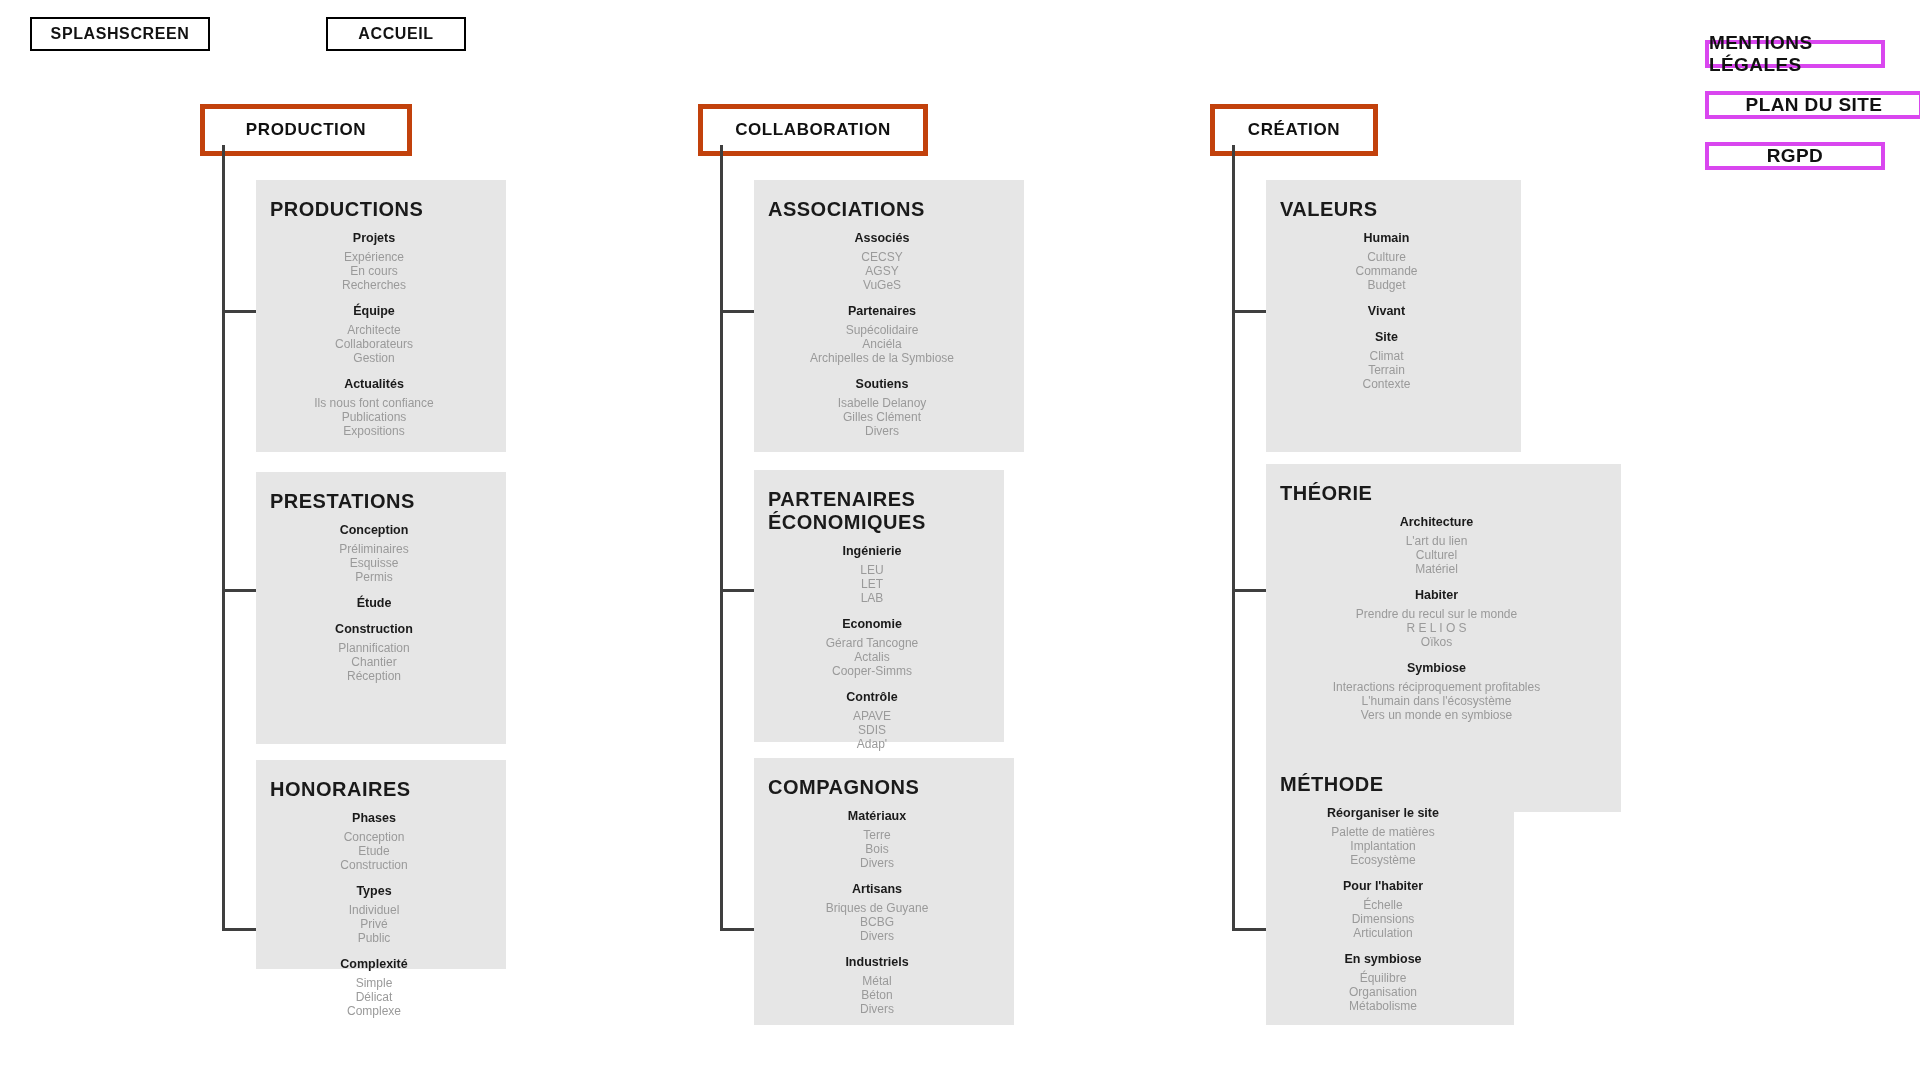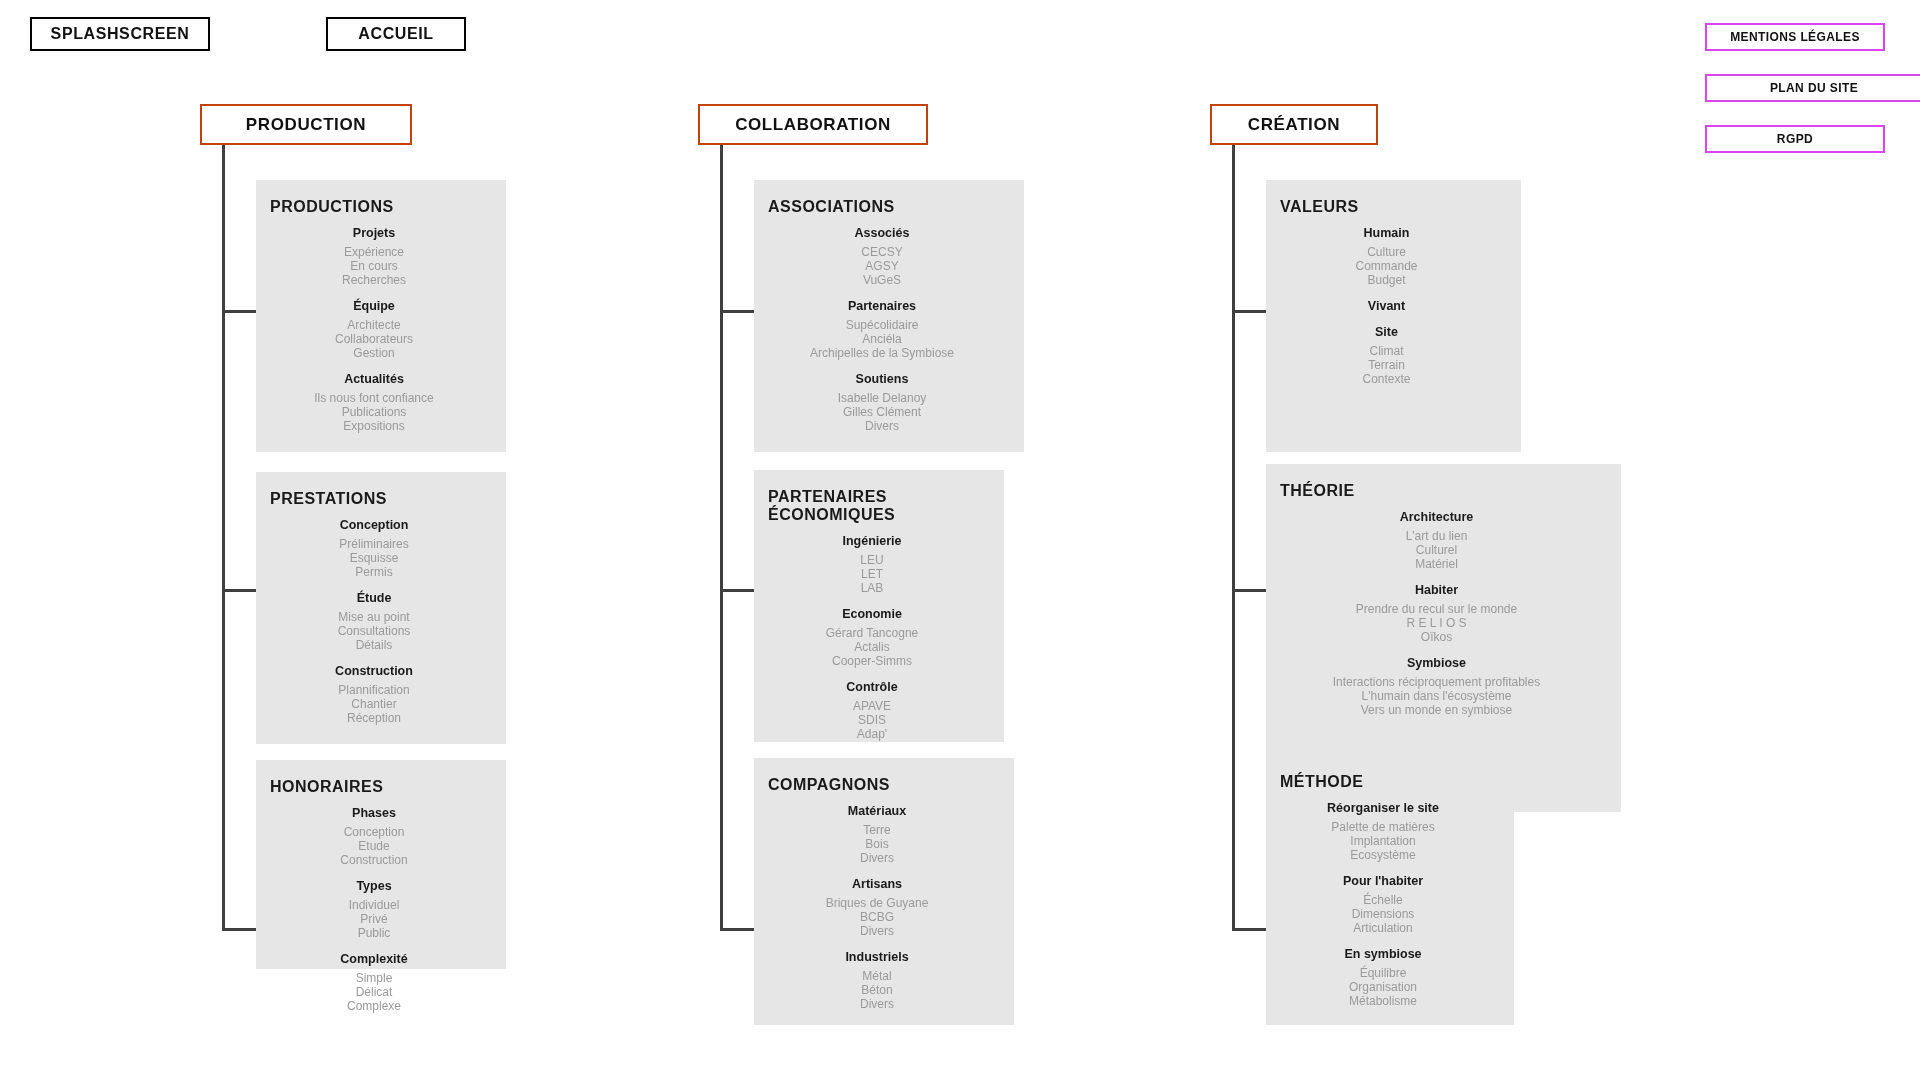--- a/index.html
+++ b/index.html
@@ -28,29 +28,30 @@
     letter-spacing: 0.6px;
     color: #111111;
   }
   .node-box.level1 {
     font-size: 16px;
     height: 34px;
     border-width: 2px;
   }
   .node-box.level2 {
     font-size: 17px;
-    height: 41px;
-    border: 2px solid #c2410c;
+    height: 52px;
+    border: 5px solid #c2410c;
   }
   .node-box.legal {
-    font-size: 12px;
+    font-size: 19px;
     height: 28px;
-    border: 2px solid #d946ef;
+    border: 4px solid #d946ef;
     font-weight: bold;
     letter-spacing: 0.4px;
+    margin-top: 17px;
   }
 
   
   .vline {
     position: absolute;
     width: 3px;
     background: #3f3f3f;
   }
   .hline {
     position: absolute;
@@ -58,21 +59,21 @@
     background: #3f3f3f;
   }
 
   
   .panel {
     position: absolute;
     background: #e6e6e6;
     padding: 14px 0 14px 0;
   }
   .panel-title {
-    font-size: 16px;
+    font-size: 20px;
     font-weight: bold;
     color: #1a1a1a;
     letter-spacing: 0.5px;
     margin: 4px 0 10px 14px;
   }
   .group {
     margin-bottom: 12px;
   }
   .group-title {
     font-size: 12.5px;
@@ -165,25 +166,20 @@
       <div class="group">
         <div class="group-title">Conception</div>
         <div class="group-items">
           <div class="group-item">Préliminaires</div>
           <div class="group-item">Esquisse</div>
           <div class="group-item">Permis</div>
         </div>
       </div>
       <div class="group">
         <div class="group-title">Étude</div>
-        <div class="group-items">
-          <div class="group-item">Mise au point</div>
-          <div class="group-item">Consultations</div>
-          <div class="group-item">Détails</div>
-        </div>
       </div>
       <div class="group">
         <div class="group-title">Construction</div>
         <div class="group-items">
           <div class="group-item">Plannification</div>
           <div class="group-item">Chantier</div>
           <div class="group-item">Réception</div>
         </div>
       </div>
     </div>

